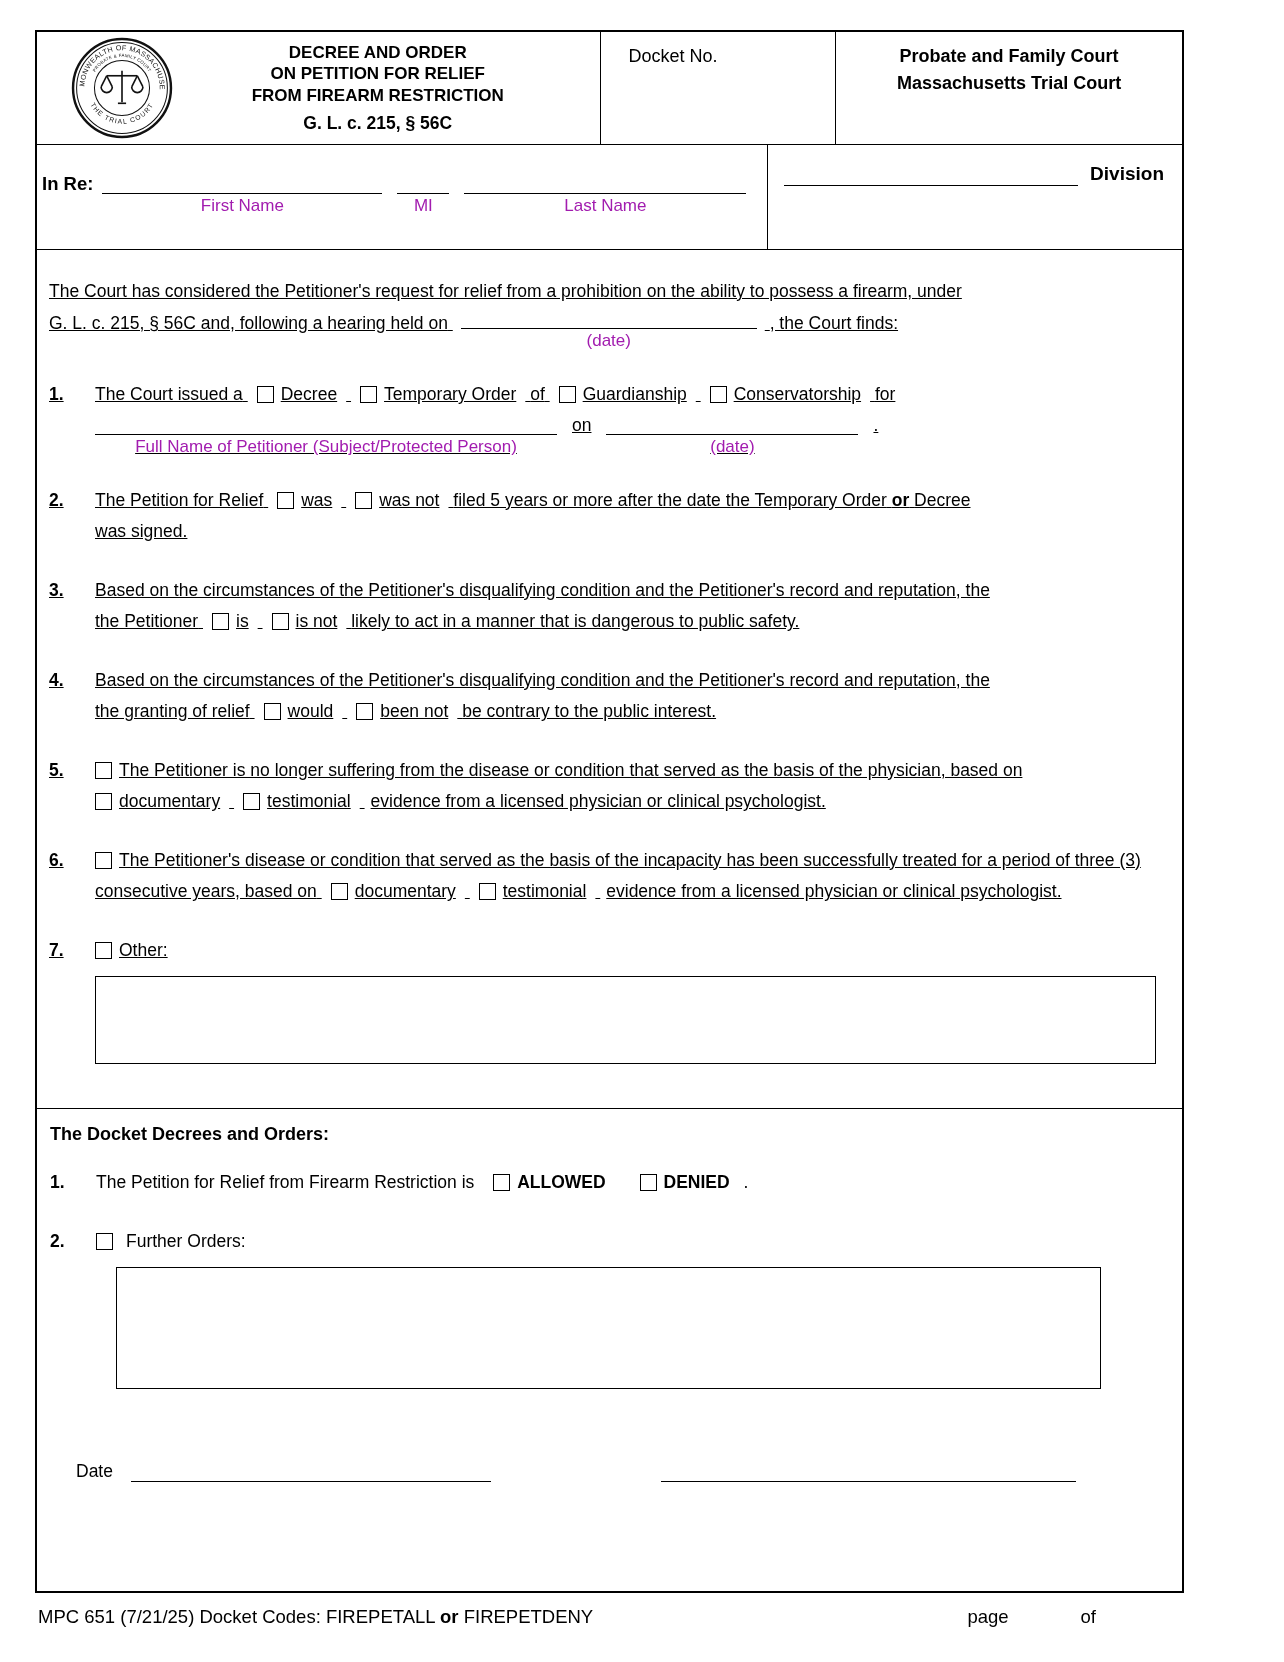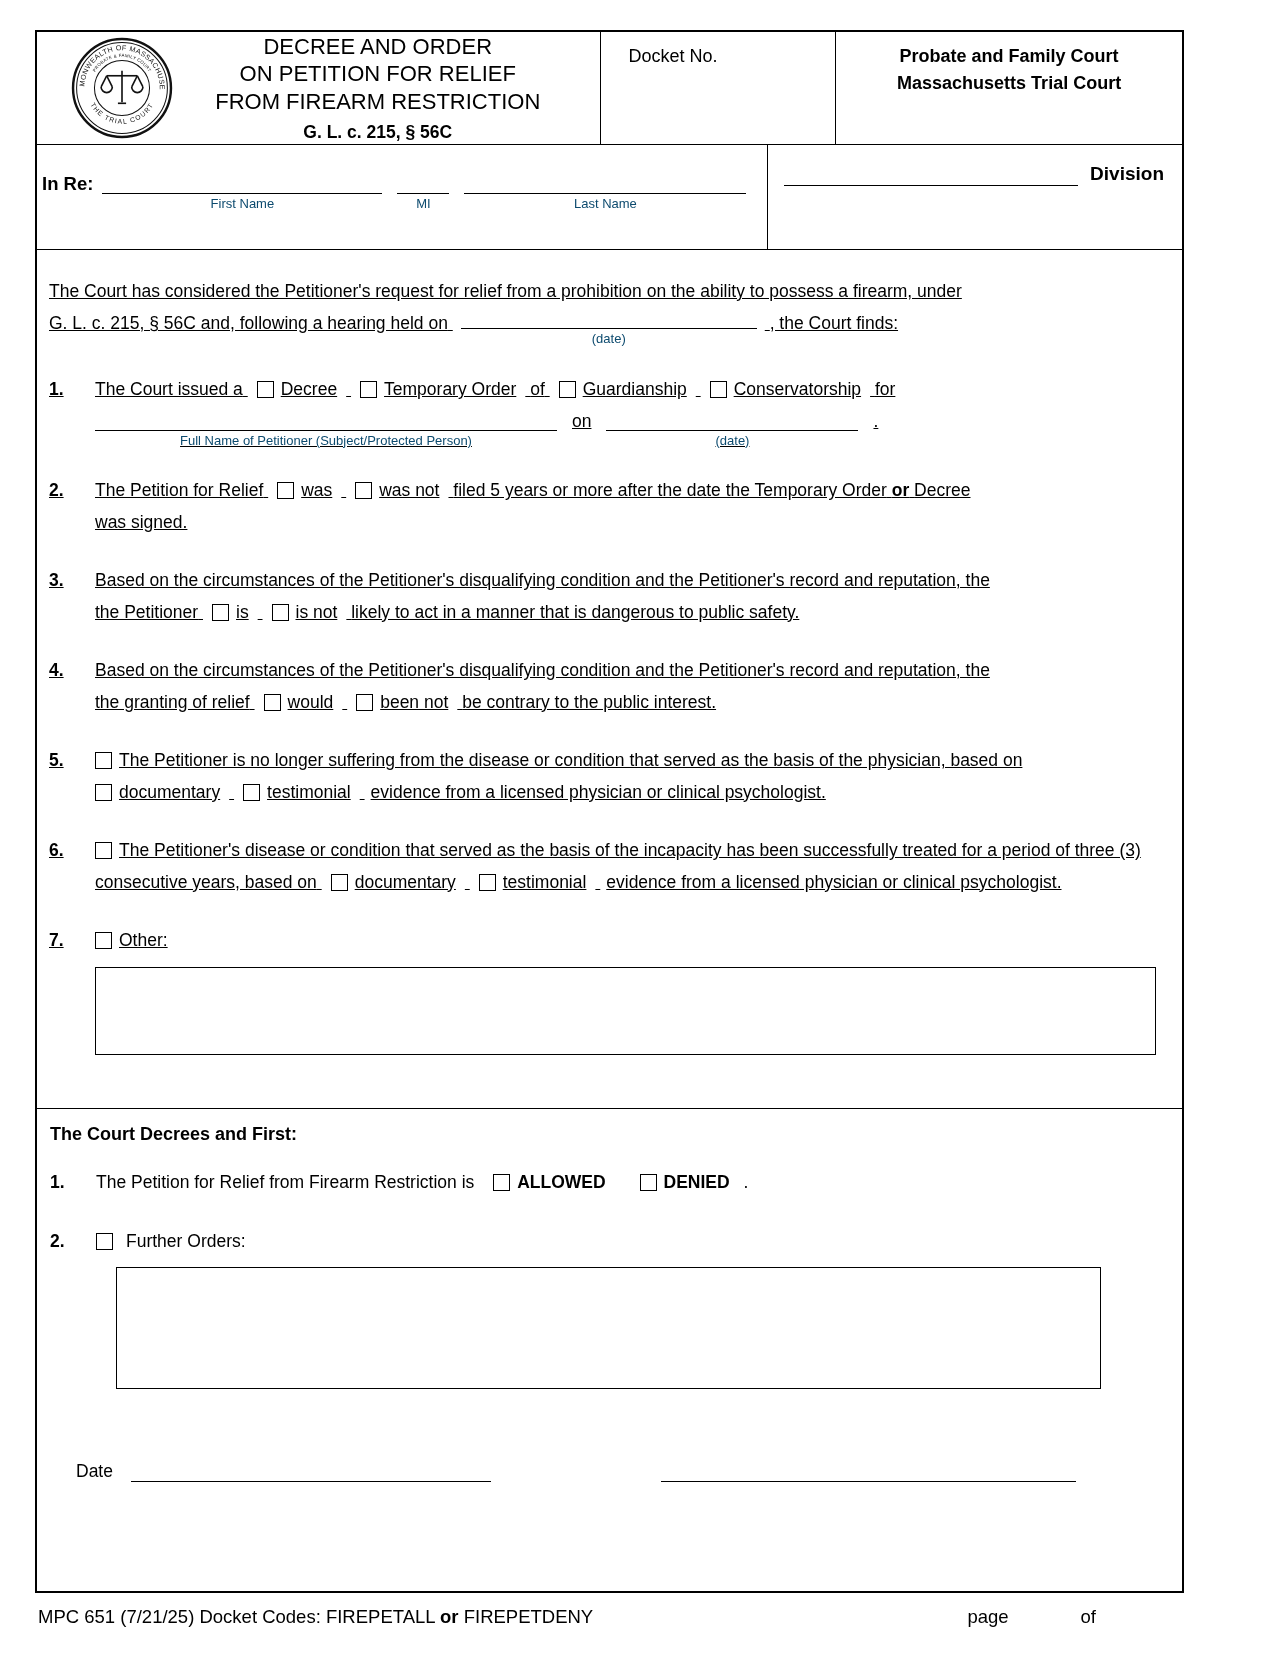--- a/index.html
+++ b/index.html
@@ -7,40 +7,40 @@
        font-family:"Liberation Sans","DejaVu Sans",sans-serif;}
   .page{box-sizing:border-box;width:1284px;height:1662px;padding:30px 100px 0 35px;}
   .form-border{box-sizing:border-box;border:2px solid #000;height:1563px;display:flex;flex-direction:column;background:#fff;}
 
   
   .header{display:flex;height:112px;border-bottom:1px solid #000;flex-shrink:0;}
   .h-title{box-sizing:border-box;width:49.3%;border-right:1px solid #000;position:relative;
            display:flex;align-items:center;justify-content:center;padding-left:118px;}
   .seal{position:absolute;left:34px;top:5px;}
   .title-block{text-align:center;}
-  .title-line{font-weight:normal;font-size:22px;line-height:1.24;}
+  .title-line{font-weight:bold;font-size:17px;line-height:1.24;}
   .statute-line{font-weight:bold;font-size:17.5px;margin-top:7px;}
   .h-docket{box-sizing:border-box;width:20.5%;border-right:1px solid #000;font-size:18px;padding:14px 0 0 27px;}
   .docket-input{height:60px;}
   .h-court{flex:1;text-align:center;font-weight:bold;font-size:18px;line-height:1.5;padding-top:11px;}
 
   
   .inre-row{display:flex;height:104px;border-bottom:1px solid #000;flex-shrink:0;}
   .inre-cell{box-sizing:border-box;width:63.8%;border-right:1px solid #000;padding:28px 8px 0 5px;}
   .inre-flex{display:flex;align-items:flex-start;}
   .inre-label{font-weight:bold;font-size:18.5px;margin-right:9px;white-space:nowrap;}
   .division-cell{flex:1;box-sizing:border-box;padding:18px 18px 0 16px;}
   .division-flex{display:flex;align-items:flex-start;}
   .division-line{flex:1;border-bottom:1px solid #000;height:22px;margin-right:12px;}
   .division-label{font-weight:bold;font-size:19px;}
 
   
   .lwc{display:inline-block;text-align:center;vertical-align:top;}
   .lwc .fl{display:block;width:100%;height:20px;border-bottom:1.2px solid #000;}
-  .lwc .cap{display:block;font-size:13px;color:#0c4a6e;margin-top:2px;line-height:1.2;}
+  .lwc .cap{display:block;font-size:17px;color:#a21caf;margin-top:2px;line-height:1.2;}
   .cb{display:inline-block;width:17px;height:17px;border:1.6px solid #000;box-sizing:border-box;
       vertical-align:-3px;margin-right:7px;background:#fff;}
   .cbg{white-space:nowrap;margin:0 9px;}
   .cbg.first{margin-left:0;}
   .fl-plain{display:inline-block;border-bottom:1.2px solid #000;height:20px;}
 
   
   .body-section{box-sizing:border-box;height:858px;padding:26px 22px 0 12px;font-size:17.5px;overflow:hidden;flex-shrink:0;text-decoration:underline;}
   .intro{line-height:1.8;margin-bottom:28px;}
   .finding{display:flex;margin-bottom:27px;}
@@ -257,21 +257,21 @@
           <div>
             <span class="cb"></span><span>Other:</span>
           </div>
           <div class="other-box"></div>
         </div>
       </div>
 
     </div>
 
     <div class="decrees-section">
-      <div class="decrees-heading">The Court Decrees and First:</div>
+      <div class="decrees-heading">The Docket Decrees and Orders:</div>
 
       <div class="finding">
         <div class="f-num">1.</div>
         <div class="f-body">
           <span>The Petition for Relief from Firearm Restriction is</span>
           <span class="cbg" style="margin-left:14px"><span class="cb"></span><b>ALLOWED</b></span>
           <span class="cbg" style="margin-left:20px"><span class="cb"></span><b>DENIED</b></span>
           <span>.</span>
         </div>
       </div>

